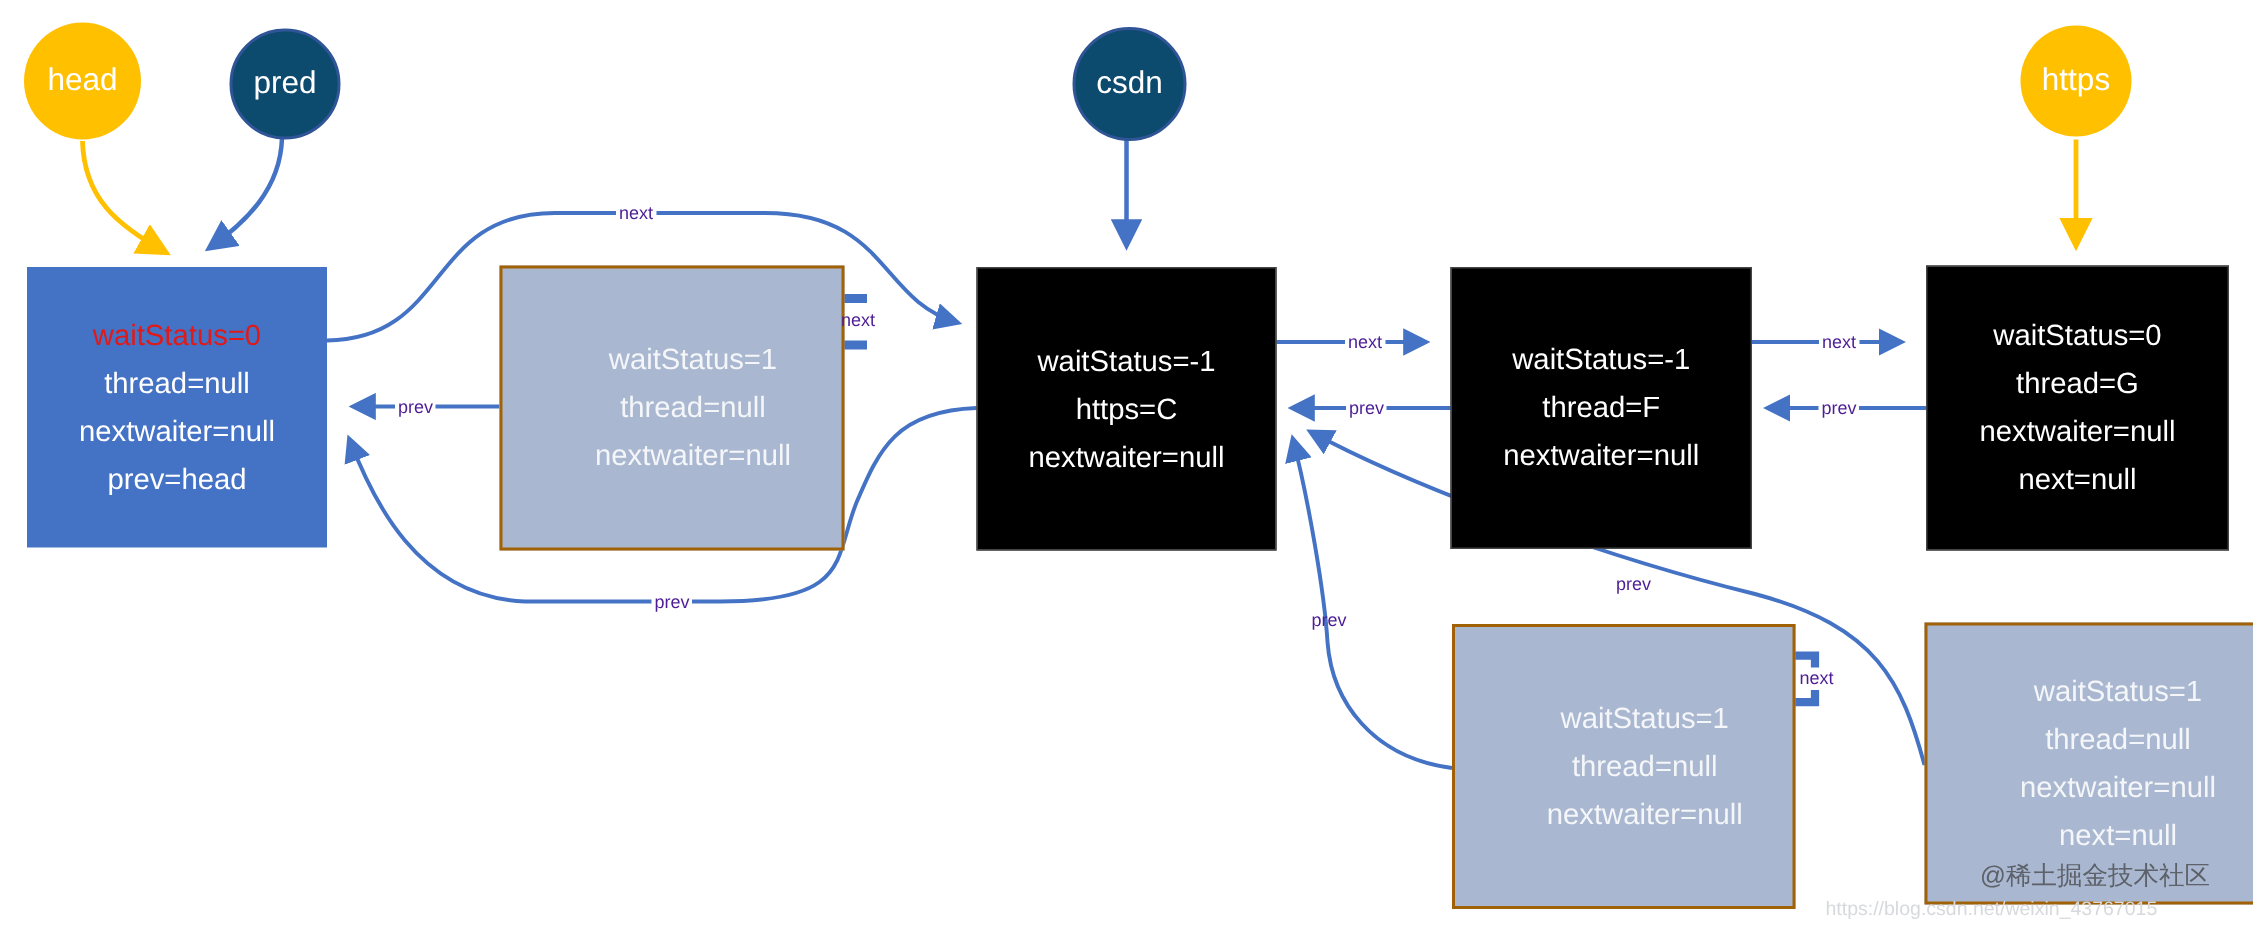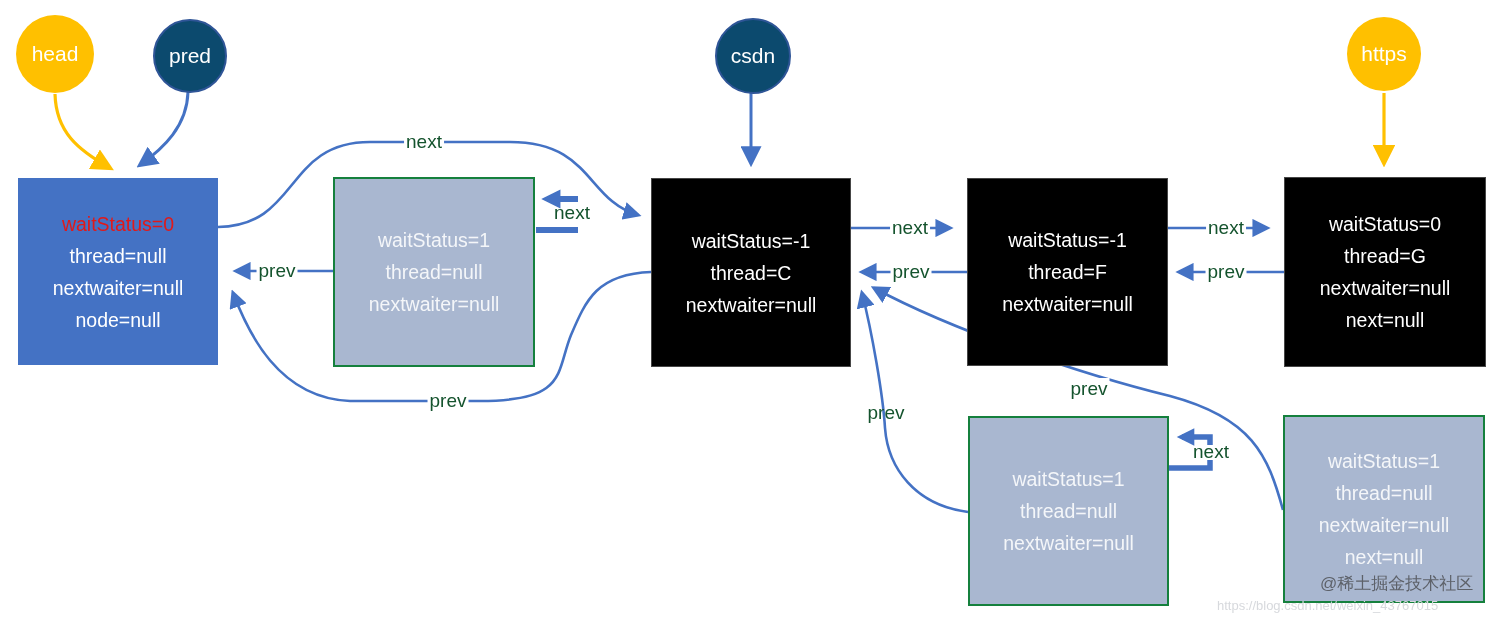--- a/index.html
+++ b/index.html
@@ -8,23 +8,23 @@
   #arrows{position:absolute;left:0;top:0;width:1502px;height:629px;}
   .circle{position:absolute;border-radius:50%;display:flex;align-items:center;justify-content:center;
           color:#fff;font-size:21px;}
   .circ-yellow{background:#FFC000;}
   .circ-blue{background:#0c4a6e;}
   .circ-border{border:2.5px solid #2F5597;}
   .nodebox{position:absolute;display:flex;flex-direction:column;align-items:center;justify-content:center;
            color:#fff;font-size:19.5px;line-height:32px;text-align:center;}
   .box-blue{background:#4472C4;}
   .box-black{background:#000;border:1px solid #464646;}
-  .box-gray{background:#A9B7D0;border:2px solid #15803d;color:#f4f6f9;}
+  .box-gray{background:#A9B7D0;border:2px solid #a16207;color:#f4f6f9;padding-left:28px;}
   .redline{color:#E11919;}
-  .lbl{position:absolute;transform:translate(-50%,-50%);color:#14532d;font-size:19px;
+  .lbl{position:absolute;transform:translate(-50%,-50%);color:#4c1d95;font-size:12px;
        background:#fff;padding:0 2px;white-space:nowrap;}
   .lbl-free{background:transparent;}
   .wm-url{position:absolute;left:1217px;top:598px;color:#d7d9dd;font-size:13px;white-space:nowrap;}
   .wm-comm{position:absolute;left:1320px;top:572px;color:#5d6169;font-size:17px;white-space:nowrap;}
 </style>
 </head>
 <body>
 
 <div id="stage">
 
@@ -79,32 +79,32 @@
     <span>csdn</span>
   </div>
   <div class="circle circ-yellow" style="left:1347px;top:17px;width:74px;height:74px;">
     <span>https</span>
   </div>
 
   <div class="nodebox box-blue" style="left:18px;top:178px;width:200px;height:187px;">
     <div class="redline">waitStatus=0</div>
     <div>thread=null</div>
     <div>nextwaiter=null</div>
-    <div>node=null</div>
+    <div>prev=head</div>
   </div>
 
   <div class="nodebox box-gray" style="left:333px;top:177px;width:198px;height:186px;">
     <div>waitStatus=1</div>
     <div>thread=null</div>
     <div>nextwaiter=null</div>
   </div>
 
   <div class="nodebox box-black" style="left:651px;top:178px;width:198px;height:187px;">
     <div>waitStatus=-1</div>
-    <div>thread=C</div>
+    <div>https=C</div>
     <div>nextwaiter=null</div>
   </div>
 
   <div class="nodebox box-black" style="left:967px;top:178px;width:199px;height:186px;">
     <div>waitStatus=-1</div>
     <div>thread=F</div>
     <div>nextwaiter=null</div>
   </div>
 
   <div class="nodebox box-black" style="left:1284px;top:177px;width:200px;height:188px;">

